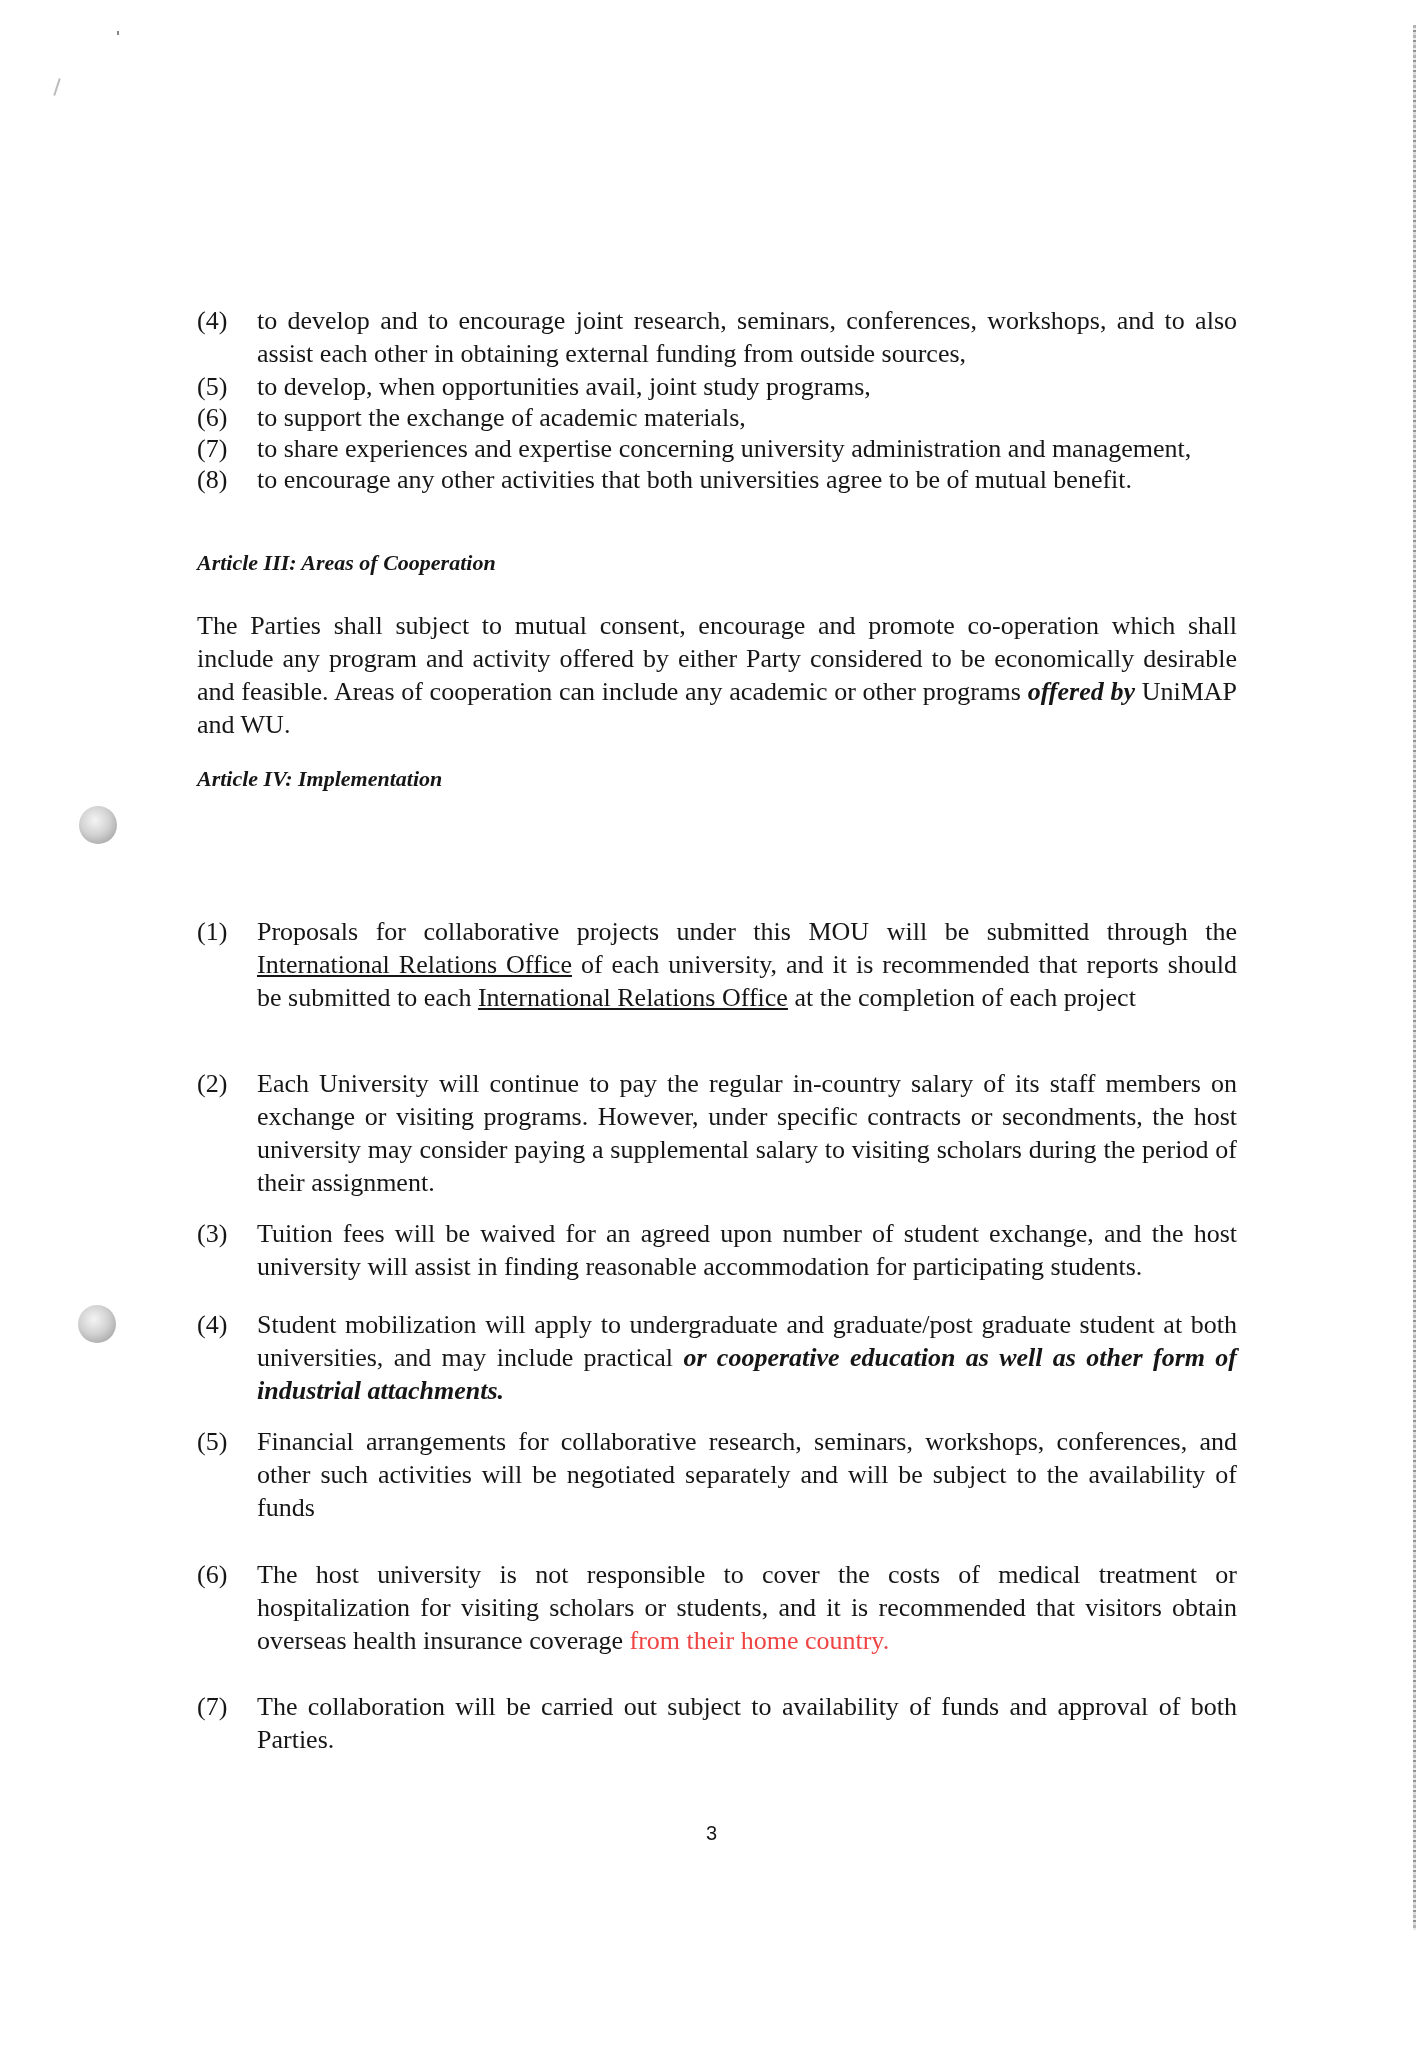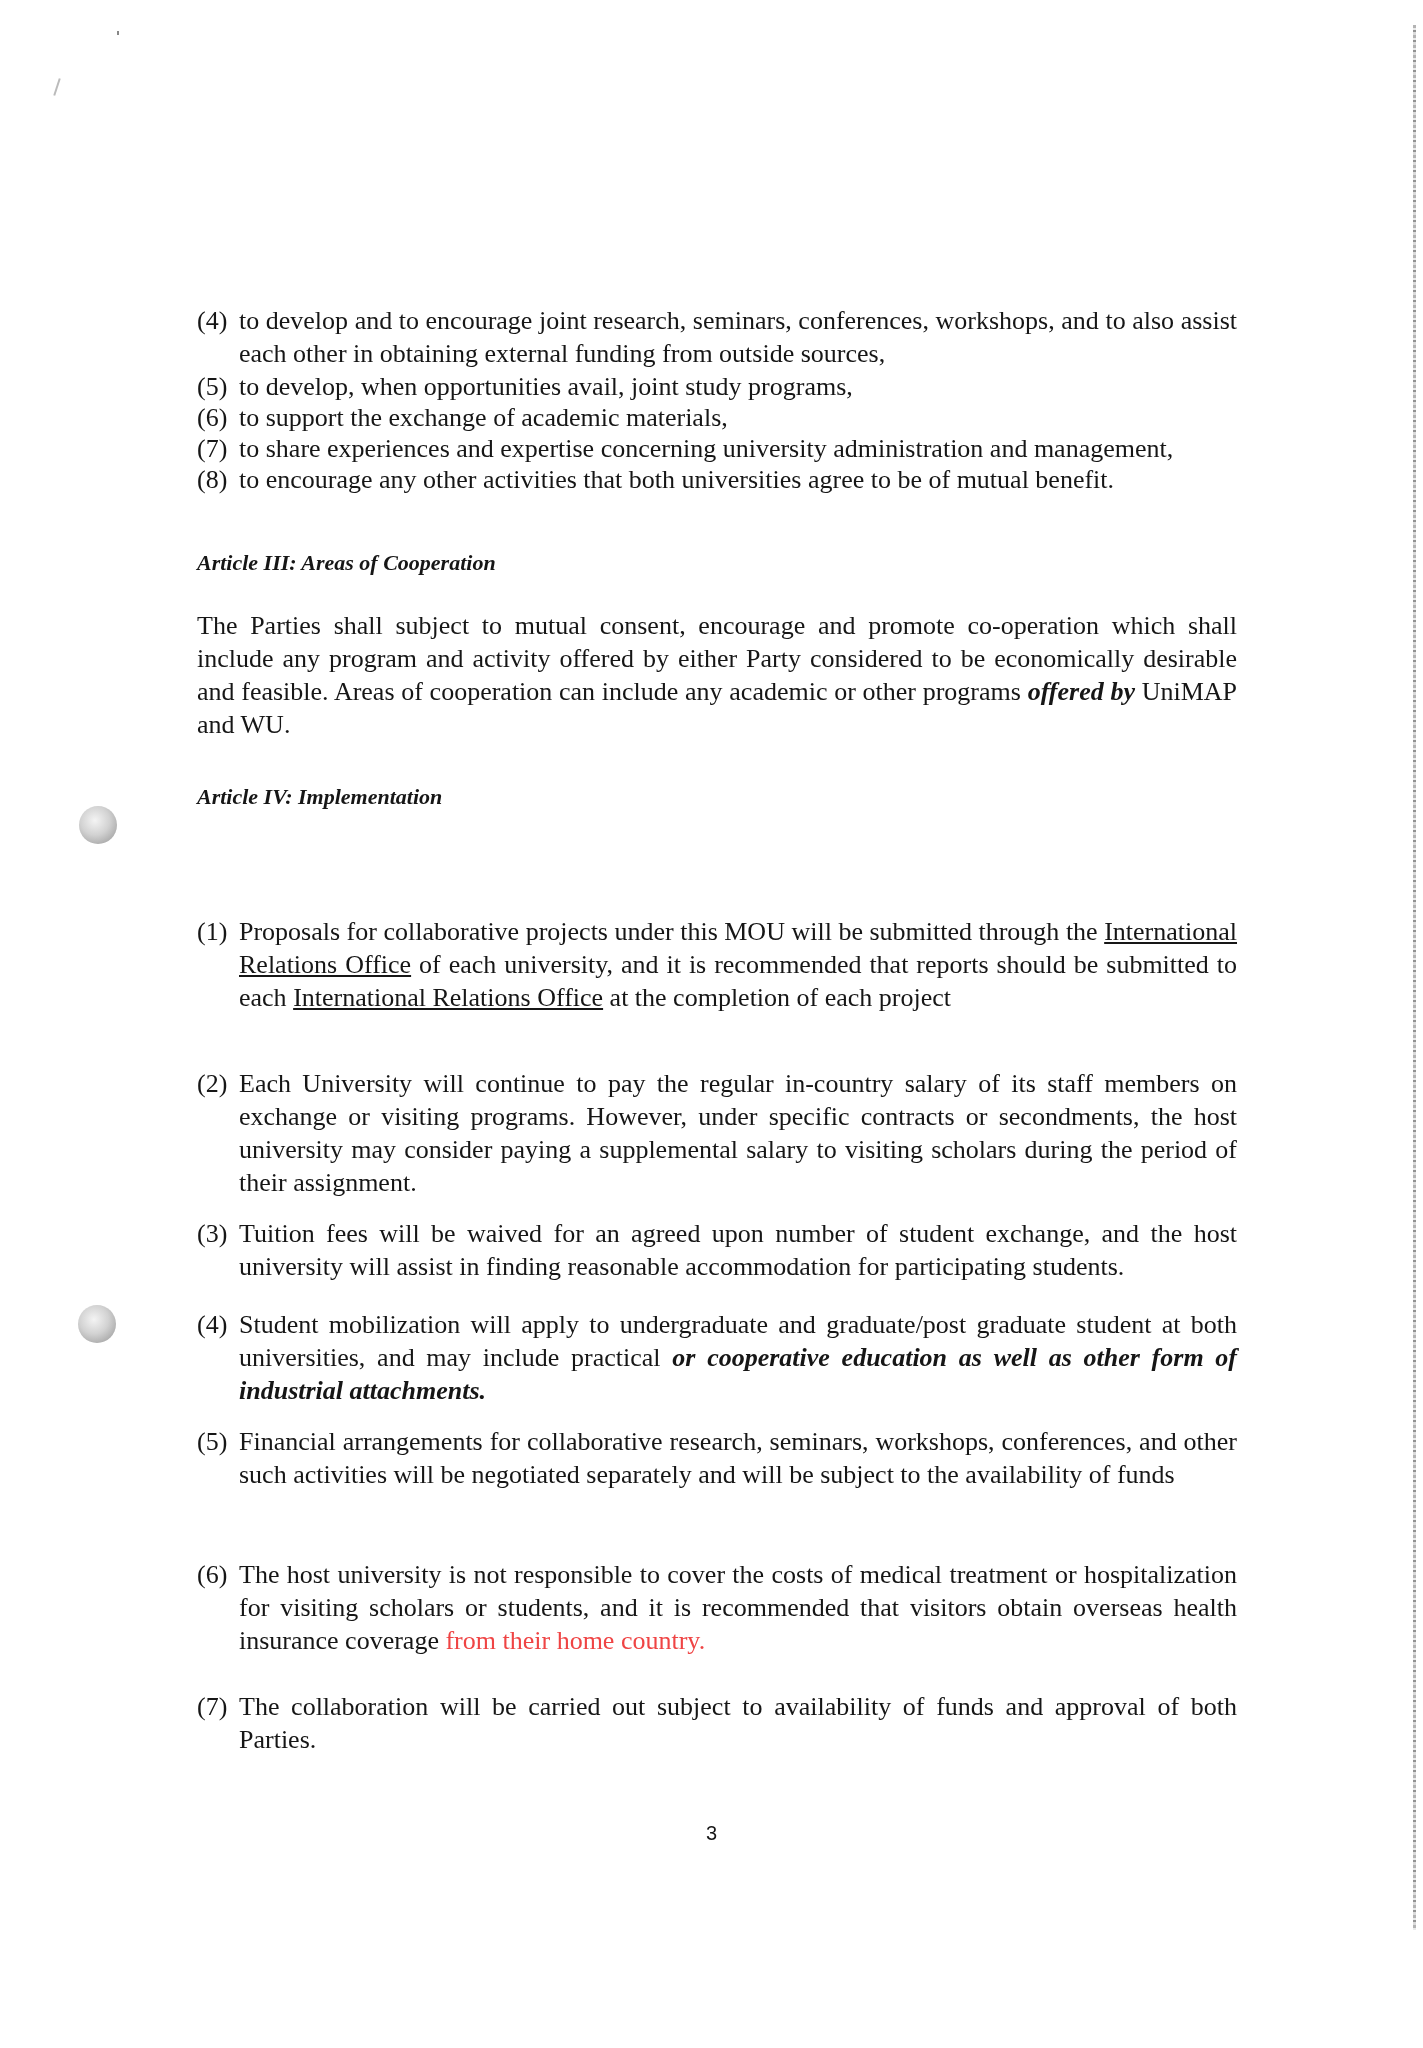--- a/index.html
+++ b/index.html
@@ -13,21 +13,21 @@
     .speck1 { position: absolute; left: 117px; top: 31px; width: 2px; height: 4px; background: #888; }
     .speck2 { position: absolute; left: 56px; top: 78px; width: 2px; height: 18px; background: #bbb; transform: rotate(18deg); }
     .punch { position: absolute; width: 38px; height: 38px; border-radius: 50%;
              background: radial-gradient(circle at 42% 38%, #f4f4f4 0%, #d2d2d2 45%, #a9a9a9 80%, #8c8c8c 100%); }
     .punch.p1 { left: 79px; top: 806px; }
     .punch.p2 { left: 78px; top: 1305px; }
 
     
     .item { position: absolute; left: 197px; width: 1040px; font-size: 26px; line-height: 33px; }
     .item .num { position: absolute; left: 0; top: 0; width: 40px; }
-    .item .body { margin-left: 42px; display: block; text-align: justify; text-align-last: left; }
+    .item .body { margin-left: 60px; display: block; text-align: justify; text-align-last: left; }
     .item.tight .body { text-align: center; }
     .heading { position: absolute; left: 197px; font-size: 22px; font-style: italic; font-weight: bold; }
     .para { position: absolute; left: 197px; width: 1040px; font-size: 26px; line-height: 33px;
             text-align: justify; text-align-last: left; }
     .u { text-decoration: underline; }
     .bi { font-style: italic; font-weight: bold; }
     .b { font-weight: normal; }
     .faded { color: #ef4444; }
     .page-number { position: absolute; left: 0; width: 1423px; top: 1822px; text-align: center;
                    font-family: "Liberation Sans", "DejaVu Sans", sans-serif; font-size: 20px; }
@@ -64,21 +64,21 @@
     <span class="body">to encourage any other activities that both universities agree to be of mutual benefit.</span>
   </div>
 
   <div class="heading" style="top:550px;">Article III: Areas of Cooperation</div>
   <div class="para" style="top:609px;">
     <span>The Parties shall subject to mutual consent, encourage and promote co-operation which shall include any program and activity offered by either Party considered to be economically desirable and feasible. Areas of cooperation can include any academic or other programs</span>
     <span class="bi">offered by</span>
     <span class="b">UniMAP and WU</span><span>.</span>
   </div>
 
-  <div class="heading" style="top:784px;">Article IV: Implementation</div>
+  <div class="heading" style="top:766px;">Article IV: Implementation</div>
 
   <div class="item" style="top:915px;">
     <span class="num">(1)</span>
     <span class="body">
       <span>Proposals for collaborative projects under this MOU will be submitted through the</span>
       <span class="u">International Relations Office</span>
       <span>of each university, and it is recommended that reports should be submitted to each</span>
       <span class="u">International Relations Office</span>
       <span>at the completion of each project</span>
     </span>

